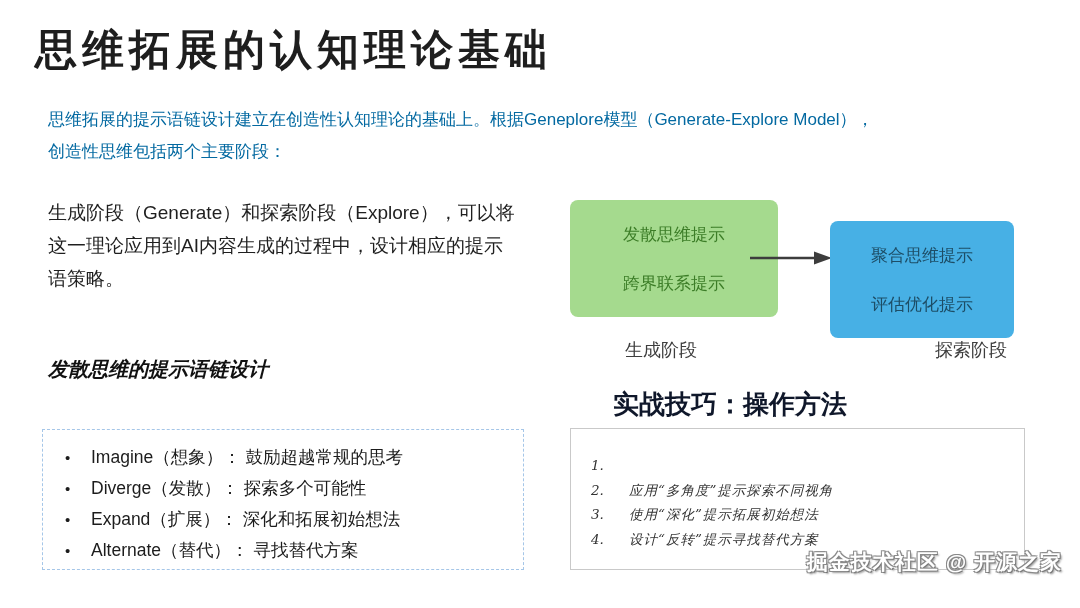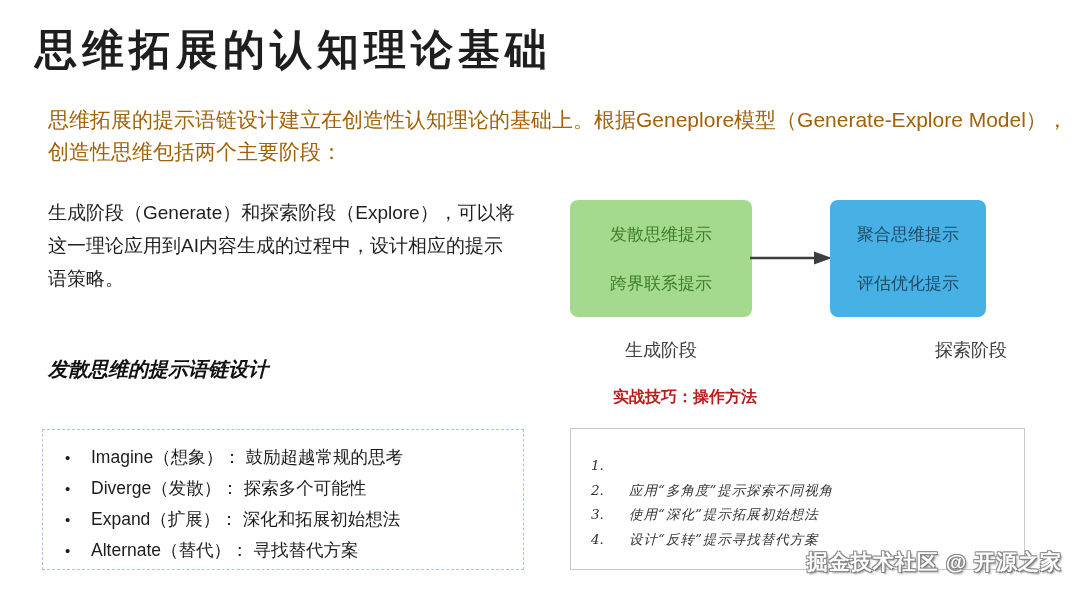--- a/index.html
+++ b/index.html
@@ -14,37 +14,37 @@
   .slide { position: absolute; inset: 0; background: #ffffff; padding-left: 44px; }
 
   .title {
     position: absolute; left: 35px; top: 22px;
     font-size: 42px; font-weight: 700; letter-spacing: 5px;
     color: #1e1e1e;
   }
 
   .intro {
     position: absolute; left: 48px; top: 104px;
-    font-size: 21px; line-height: 32px; color: #a16207;
+    font-size: 17px; line-height: 32px; color: #0369a1;
     white-space: nowrap;
   }
 
   .stage-paragraph {
     position: absolute; left: 48px; top: 196px; width: 470px;
     font-size: 19px; line-height: 33px; color: #1f1f1f;
   }
 
   .diagram-box {
     position: absolute; top: 200px; height: 117px;
     border-radius: 8px;
     display: flex; flex-direction: column; align-items: center; justify-content: center;
     gap: 26px; font-size: 17px; font-weight: 400;
   }
-  .box-generate { left: 570px; width: 182px; }
-  .box-explore  { left: 830px; width: 156px; }
+  .box-generate { left: 570px; width: 208px; }
+  .box-explore  { left: 830px; width: 184px; margin-top: 21px; }
 
   .arrow-wrap { position: absolute; left: 750px; top: 250px; width: 82px; height: 16px; }
 
   .stage-label {
     position: absolute; top: 338px; font-size: 18px; color: #3d3d3d;
     width: 182px; text-align: center;
   }
   .label-generate { left: 570px; }
   .label-explore  { left: 880px; }
 
@@ -59,21 +59,21 @@
     padding: 12px 16px 0 22px;
   }
   .idea-item {
     display: flex; align-items: flex-start;
     font-size: 17.5px; line-height: 31px; color: #1c1c1c;
   }
   .idea-bullet { width: 26px; font-size: 15px; color: #1c1c1c; line-height: 31px; }
 
   .tips-heading {
     position: absolute; left: 613px; top: 387px;
-    font-size: 16px; font-weight: 700; color: #b91c1c;
+    font-size: 26px; font-weight: 700; color: #0f172a;
   }
 
   .tips-box {
     position: absolute; left: 570px; top: 428px; width: 455px; height: 142px;
     border: 1px solid #c9c9c9;
     padding: 24px 10px 0 20px;
     background: #fff;
   }
   .tips-item {
     display: flex; align-items: flex-start;

